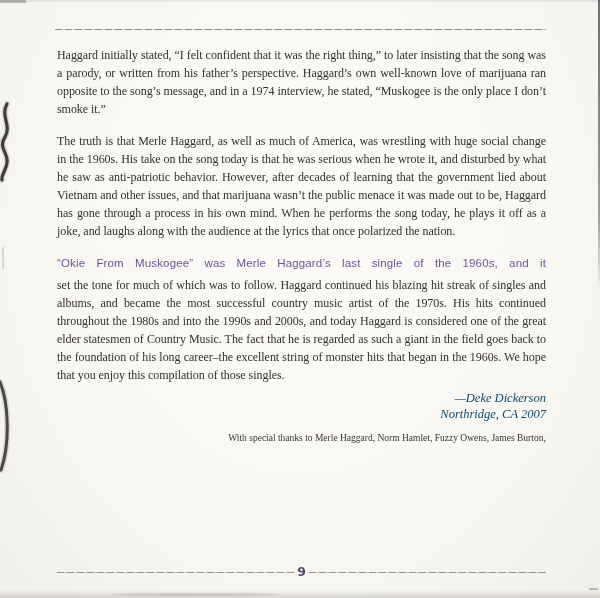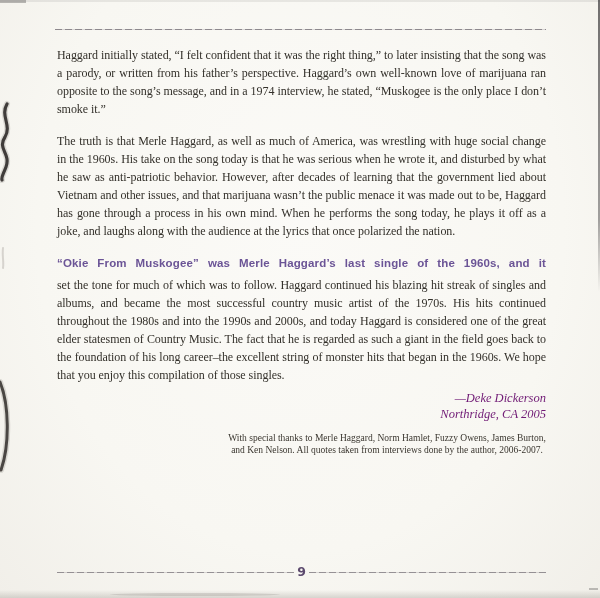--- a/index.html
+++ b/index.html
@@ -24,32 +24,32 @@
   .body-par {
     margin: 0 0 14px 0;
     font-size: 12px; line-height: 18px;
     text-align: justify; letter-spacing: -0.05px;
   }
   .merle-quote { margin-bottom: 21px; }
 
   .lead-line {
     margin: 0 0 3px 0;
     font-family: "Liberation Sans", sans-serif;
-    font-weight: bold; font-size: 11.5px; line-height: 19px;
+    font-weight: normal; font-size: 11.5px; line-height: 19px;
     letter-spacing: 0.15px;
     color: #6b5496;
     text-align: justify; text-align-last: justify;
     white-space: nowrap; overflow: hidden;
   }
   .lead-rest { margin-bottom: 7px; }
 
   .signature {
     margin: 0 0 10px 0;
     text-align: right; font-style: italic;
-    font-size: 12.5px; line-height: 15.5px; color: #701a75;
+    font-size: 12.5px; line-height: 15.5px; color: #0c4a6e;
   }
   .thanks {
     margin: 0 0 0 auto; width: 340px; margin-right: -11px;
     text-align: center;
     font-size: 9.5px; line-height: 12px; color: #3a362f;
   }
 
   .footer {
     position: absolute; left: 57px; width: 489px; top: 565px;
     display: flex; align-items: center;
@@ -92,26 +92,25 @@
 
   <div class="column">
     <p class="body-par">Haggard initially stated, “I felt confident that it was the right thing,” to later insisting that the song was a parody, or written from his father’s perspective. Haggard’s own well-known love of marijuana ran opposite to the song’s message, and in a 1974 interview, he stated, “Muskogee is the only place I don’t smoke it.”</p>
     <p class="body-par">The truth is that Merle Haggard, as well as much of America, was wrestling with huge social change in the 1960s. His take on the song today is that he was serious when he wrote it, and disturbed by what he saw as anti-patriotic behavior. However, after decades of learning that the government lied about Vietnam and other issues, and that marijuana wasn’t the public menace it was made out to be, Haggard has gone through a process in his own mind. When he performs the song today, he plays it off as a joke, and laughs along with the audience at the lyrics that once polarized the nation.</p>
 
     <div class="lead-line">“Okie From Muskogee” was Merle Haggard’s last single of the 1960s, and it</div>
     <p class="body-par lead-rest">set the tone for much of which was to follow. Haggard continued his blazing hit streak of singles and albums, and became the most successful country music artist of the 1970s. His hits continued throughout the 1980s and into the 1990s and 2000s, and today Haggard is considered one of the great elder statesmen of Country Music. The fact that he is regarded as such a giant in the field goes back to the foundation of his long career–the excellent string of monster hits that began in the 1960s. We hope that you enjoy this compilation of those singles.</p>
 
     <div class="signature">
       <div>—Deke Dickerson</div>
-      <div>Northridge, CA 2005</div>
+      <div>Northridge, CA 2007</div>
     </div>
 
     <div class="thanks">
       <div>With special thanks to Merle Haggard, Norm Hamlet, Fuzzy Owens, James Burton,</div>
-      <div>and Ken Nelson. All quotes taken from interviews done by the author, 2006-2007.</div>
     </div>
   </div>
 
   <div class="footer">
     <div class="rule"></div>
     <div class="page-number">9</div>
     <div class="rule"></div>
   </div>
 
   <div class="artifact top-edge-shade"></div>

